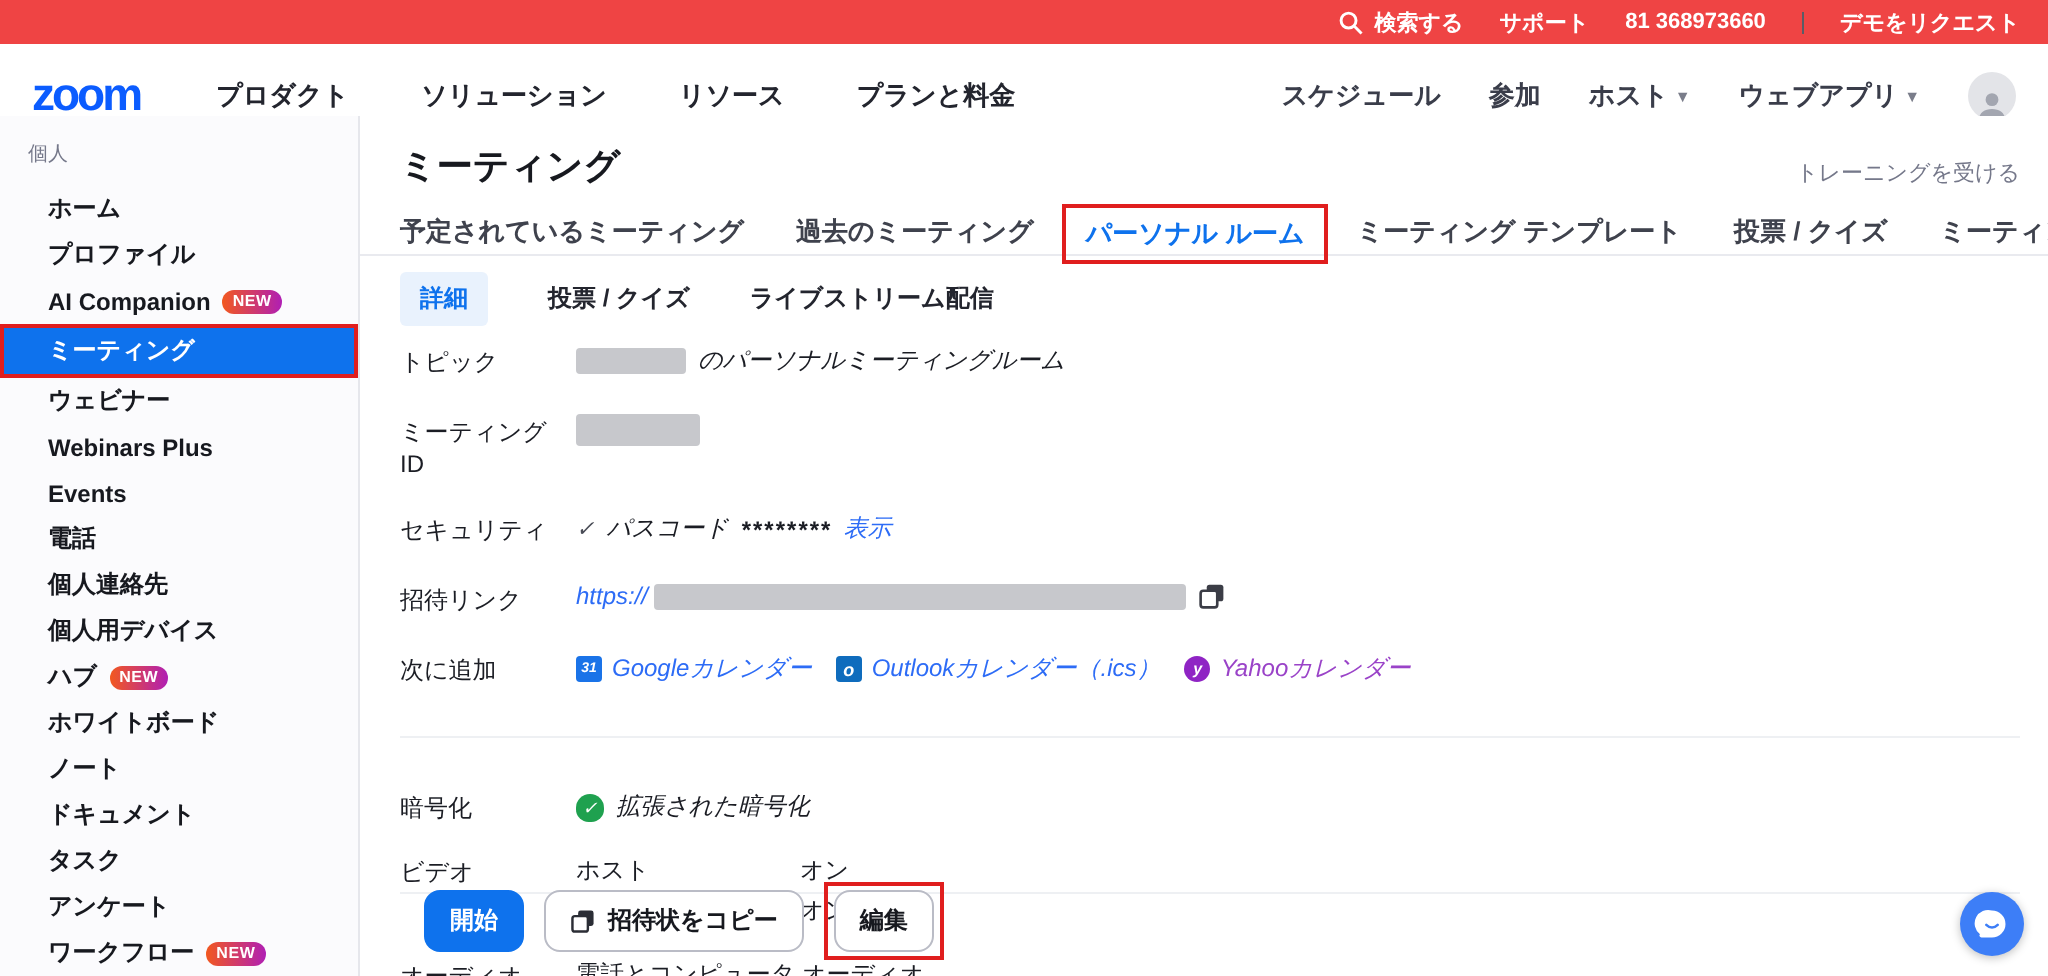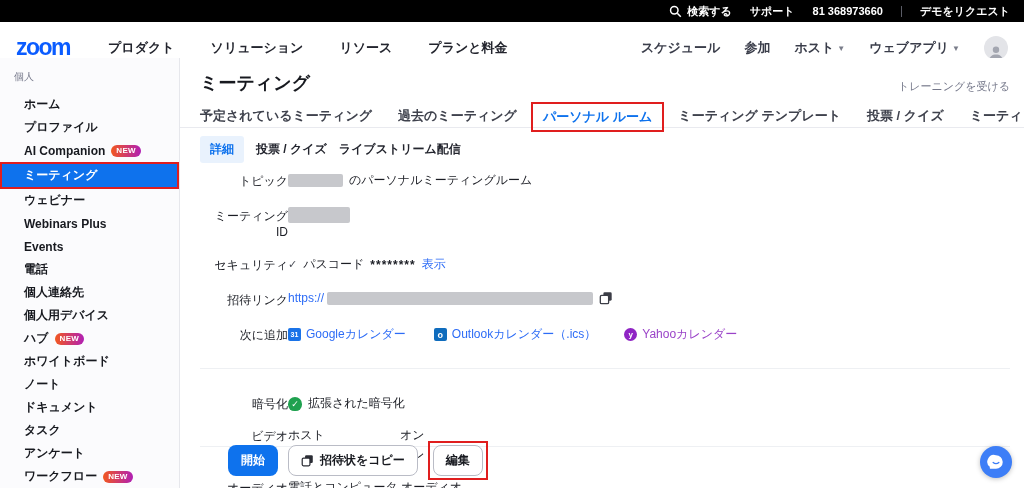--- a/index.html
+++ b/index.html
@@ -1,21 +1,21 @@
 <!DOCTYPE html>
 <html><head>
 <meta charset="utf-8">
 <style>
   * { box-sizing: border-box; margin: 0; padding: 0; }
   html,body { background:#fff; }
   .page { position:relative; width:1024px; height:488px; background:#fff;
           font-family:"Liberation Sans", sans-serif; overflow:hidden; }
 
   
-  .topbar { position:absolute; top:0; left:0; right:0; height:22px; background:#000000;
+  .topbar { position:absolute; top:0; left:0; right:0; height:22px; background:#ef4444;
             display:flex; align-items:center; justify-content:flex-end; gap:18px;
             padding:4px 14px; color:#fff; font-size:11px; font-weight:700; }
   .topbar .titem { display:flex; align-items:center; gap:5px; cursor:pointer; white-space:nowrap; }
   .vline { width:1px; height:11px; background:#5a5c66; }
 
   
   .navbar { position:absolute; top:22px; left:0; right:0; height:52px; background:#fff;
             border-bottom:1px solid #eceef2; display:flex; align-items:center; padding:0 16px; }
   .logo { color:#0b5cff; font-size:23px; font-weight:800; letter-spacing:-1.5px;
           line-height:1; margin-right:38px; cursor:pointer; }
@@ -44,53 +44,53 @@
   .page-title { position:absolute; top:13px; left:20px; font-size:18px; font-weight:700; color:#17191f; }
   .training { position:absolute; top:21px; right:14px; font-size:11px; color:#75788a; cursor:pointer; }
 
   .tabs { position:absolute; top:46px; left:0; right:0; padding:0 20px; display:flex; gap:26px;
           align-items:center; border-bottom:1px solid #e9eaef; height:24px; font-size:13px;
           color:#3f424d; font-weight:700; white-space:nowrap; }
   .tab { cursor:pointer; }
   .tab.selected { color:#0E72ED; border:2px solid #e01e1e; padding:4px 10px; margin:0 -12px;
                   position:relative; top:1px; }
 
-  .subtabs { position:absolute; top:78px; left:20px; display:flex; gap:12px; align-items:center;
+  .subtabs { position:absolute; top:78px; left:20px; display:flex; gap:30px; align-items:center;
              font-size:12px; color:#23252e; font-weight:700; }
   .subtab { cursor:pointer; }
   .subtab.selected { background:#e9f2fd; color:#0E72ED; padding:5px 10px; border-radius:3px; }
 
   .details { position:absolute; top:114px; left:20px; right:14px; }
   .drow { display:flex; align-items:flex-start; margin-bottom:17px; font-size:12px; color:#1b1d24; }
-  .dlabel { width:88px; flex-shrink:0; padding-top:1px;text-align:right; }
-  .dvalue { display:flex; align-items:center; gap:6px; flex-wrap:nowrap; }
+  .dlabel { width:88px; flex-shrink:0; padding-top:1px; }
+  .dvalue { display:flex; align-items:center; gap:6px; flex-wrap:nowrap;font-style:italic; }
   .redact { display:inline-block; background:#c7c8cc; border-radius:2px; height:13px; vertical-align:middle; }
   .r-topic { width:55px; }
   .r-id { width:62px; height:16px; }
   .r-link { width:266px; }
   .check { color:#4a4d57; font-size:11px; }
   .mask { letter-spacing:1px; font-weight:700; }
   .link { color:#2d6cf6; cursor:pointer; text-decoration:none; }
   .link-purple { color:#9a43c8; cursor:pointer; }
-  .cal-row { display:flex; gap:28px; align-items:center; }
+  .cal-row { display:flex; gap:12px; align-items:center; }
   .cal-item { display:flex; align-items:center; gap:5px; cursor:pointer; }
   .cal-g,.cal-o { width:13px; height:13px; border-radius:2px; color:#fff; font-size:7px;
            font-weight:700; display:flex; align-items:center; justify-content:center; }
   .cal-g { background:#1a73e8; }
   .cal-o { background:#0f6cbd; font-size:9px; }
   .cal-y { width:13px; height:13px; border-radius:50%; background:#8f24c4; color:#fff;
            font-size:8px; font-weight:700; display:flex; align-items:center; justify-content:center; }
   .divider { border-top:1px solid #eef0f3; margin:24px 0 26px; }
   .enc-ic { width:14px; height:14px; border-radius:50% 50% 45% 45%; background:#1fa14f; color:#fff;
             font-size:9px; display:flex; align-items:center; justify-content:center; flex-shrink:0; }
   .kv { display:flex; margin-bottom:3px; }
   .kv .k { width:112px; }
 
   .footer-divider { position:absolute; left:20px; right:14px; bottom:41px; border-top:1px solid #eef0f3; }
-  .footer { position:absolute; left:36px; bottom:8px; display:flex; gap:10px; align-items:center;padding-left:12px; }
+  .footer { position:absolute; left:20px; bottom:8px; display:flex; gap:10px; align-items:center;padding-left:12px; }
   .btn-start { background:#0E72ED; color:#fff; border:none; border-radius:8px; padding:7px 13px;
                font-size:12px; font-weight:700; cursor:pointer; font-family:inherit; }
   .btn-white { background:#fff; border:1px solid #babcc6; border-radius:8px; padding:6px 12px;
                font-size:12px; font-weight:700; color:#17191f; display:flex; align-items:center;
                gap:6px; cursor:pointer; font-family:inherit; }
   .edit-wrap { border:2px solid #e01e1e; padding:2px 3px; display:inline-flex; }
 
   .chat { position:absolute; right:12px; bottom:10px; width:32px; height:32px; border-radius:50%;
           background:#3d7ef7; display:flex; align-items:center; justify-content:center;
           box-shadow:0 1px 5px rgba(0,0,0,.25); cursor:pointer; }

